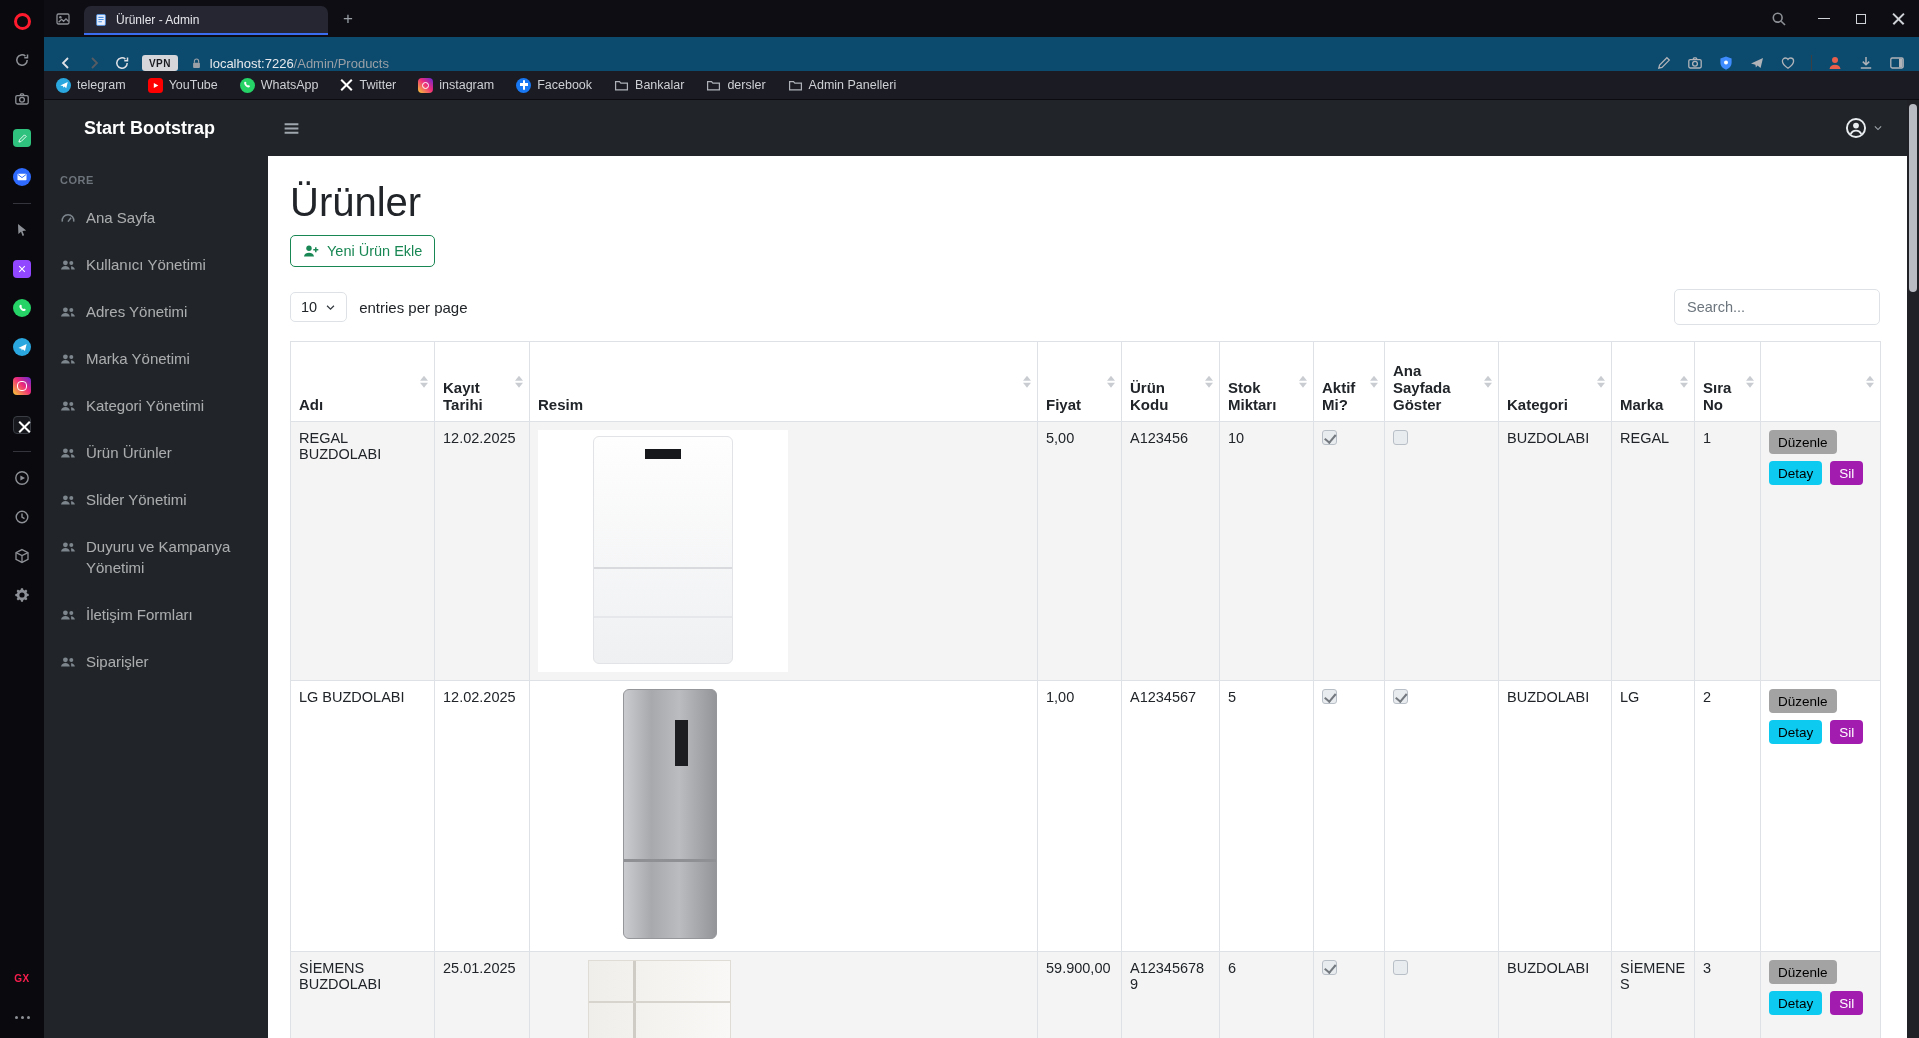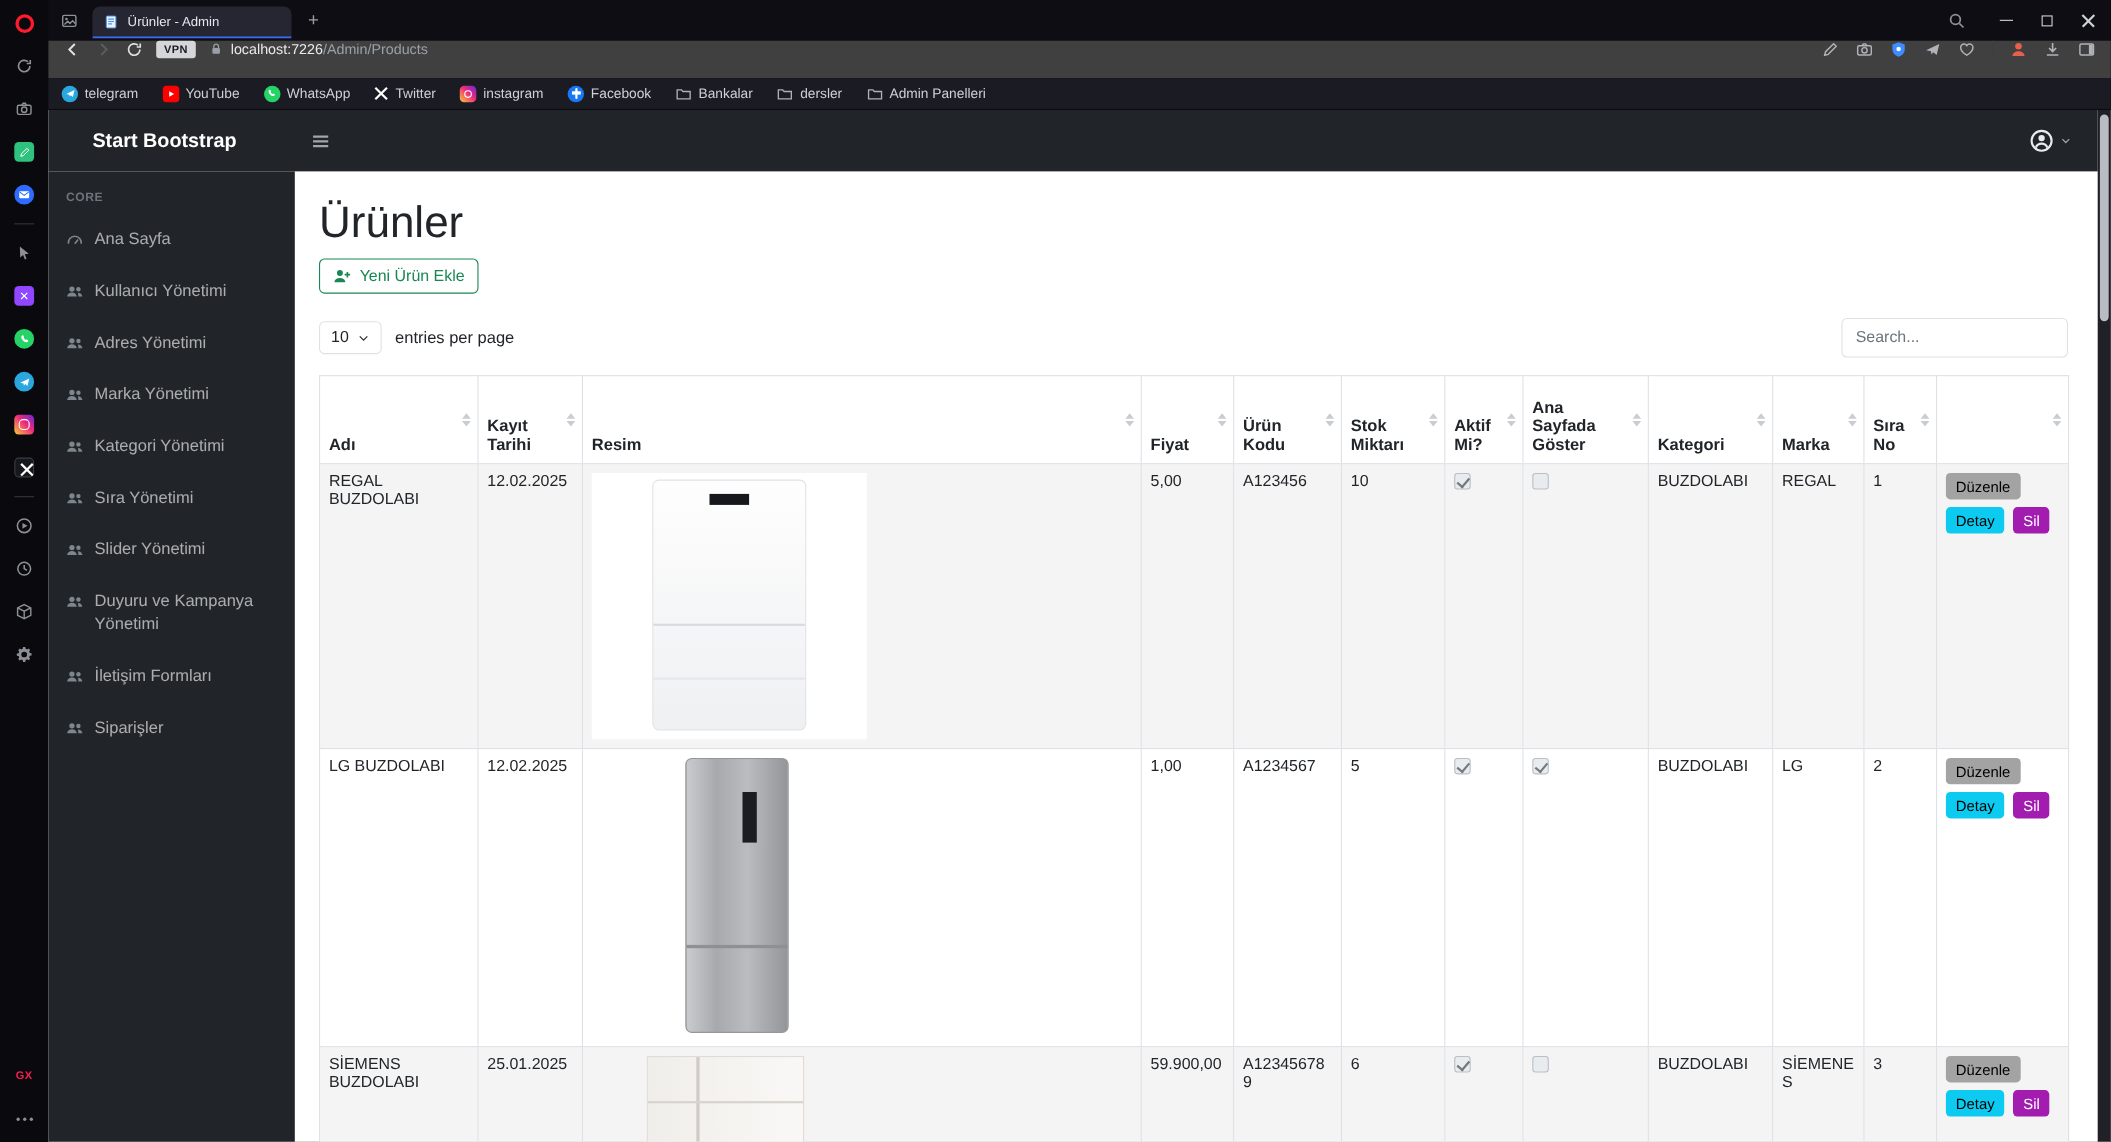--- a/index.html
+++ b/index.html
@@ -21,33 +21,33 @@
   .circ{width:18px;height:18px;border-radius:50%;display:flex;align-items:center;justify-content:center}
   .circ.wa{background:#25d366}.circ.tg{background:#2aa7de}.circ.msg{background:#2f6bff}
   .s-div{width:18px;height:1px;background:#33343c}
   .strip .grow{flex:1}
   .gx{font-size:10px;font-weight:bold;color:#fa1e4e;letter-spacing:.5px}
   .dots3{display:flex;gap:3px}.dots3 i{width:3px;height:3px;border-radius:50%;background:#8d9096}
 
   
   .win{flex:1;display:flex;flex-direction:column;min-width:0}
   .tabbar{height:37px;background:#0d0d13;display:flex;align-items:center;padding:0 10px 0 6px;gap:8px}
-  .tab{height:29px;margin-top:4px;width:181px;background:#262633;border-radius:7px 7px 0 0;display:flex;align-items:center;gap:8px;padding:0 10px;border-bottom:2px solid #3b6df0}
+  .tab{height:29px;margin-top:4px;width:244px;background:#262633;border-radius:7px 7px 0 0;display:flex;align-items:center;gap:8px;padding:0 10px;border-bottom:2px solid #3b6df0}
   .tab-title{font-size:12px;color:#e4e6ea;white-space:nowrap;overflow:hidden}
   .newtab{width:24px;height:24px;color:#9aa0a6;font-size:17px;display:flex;align-items:center;justify-content:center;background:none;border:none;font-family:inherit}
   .tabbar .grow{flex:1}
   .winctl{display:flex;align-items:center;gap:26px;margin-left:18px;padding-right:4px}
   .wmin{width:12px;height:1.5px;background:#cfd2d6;display:block}
   .wmax{width:10px;height:10px;border:1.5px solid #cfd2d6;display:block}
   .wclose{position:relative;width:13px;height:13px;display:block}
   .wclose::before,.wclose::after{content:"";position:absolute;left:-1px;top:5.5px;width:15px;height:1.6px;background:#cfd2d6}
   .wclose::before{transform:rotate(45deg)}.wclose::after{transform:rotate(-45deg)}
 
   
-  .toolbar{height:34px;background:#404040;display:flex;align-items:flex-start;padding:0 14px;gap:12px}
+  .toolbar{height:34px;background:#0c4a6e;display:flex;align-items:flex-end;padding:0 14px;gap:12px}
   .nav-ic{color:#dfe1e5}.nav-ic.dis{color:#585c63}
   .vpn{background:#d4d6da;color:#1a1b20;font-size:10px;font-weight:bold;padding:2.5px 7px;border-radius:3px;letter-spacing:.4px}
   .url{font-size:13px;white-space:nowrap;display:flex;align-items:center;gap:7px;min-width:0}
   .url .host{color:#e8eaed}.url .path{color:#9aa0a6}
   .toolbar .grow{flex:1}
   .t-icons{display:flex;align-items:center;gap:15px;color:#b0b3b8}
   .t-sep{width:1px;height:16px;background:#3c4043}
 
   
   .bookbar{height:29px;background:#1b1b23;display:flex;align-items:center;padding:0 12px;gap:22px;border-bottom:1px solid #0b0b10}
@@ -571,21 +571,21 @@
             <div class="s-item">
                 <svg class="ic">
                   <use href="#sy-users"></use>
                 </svg>
                 <span>Kategori Yönetimi</span>
               </div>
             <div class="s-item">
                 <svg class="ic">
                   <use href="#sy-users"></use>
                 </svg>
-                <span>Sıra Yönetimi</span>
+                <span>Ürün Ürünler</span>
               </div>
             <div class="s-item">
                 <svg class="ic">
                   <use href="#sy-users"></use>
                 </svg>
                 <span>Slider Yönetimi</span>
               </div>
             <div class="s-item">
                 <svg class="ic">
                   <use href="#sy-users"></use>

